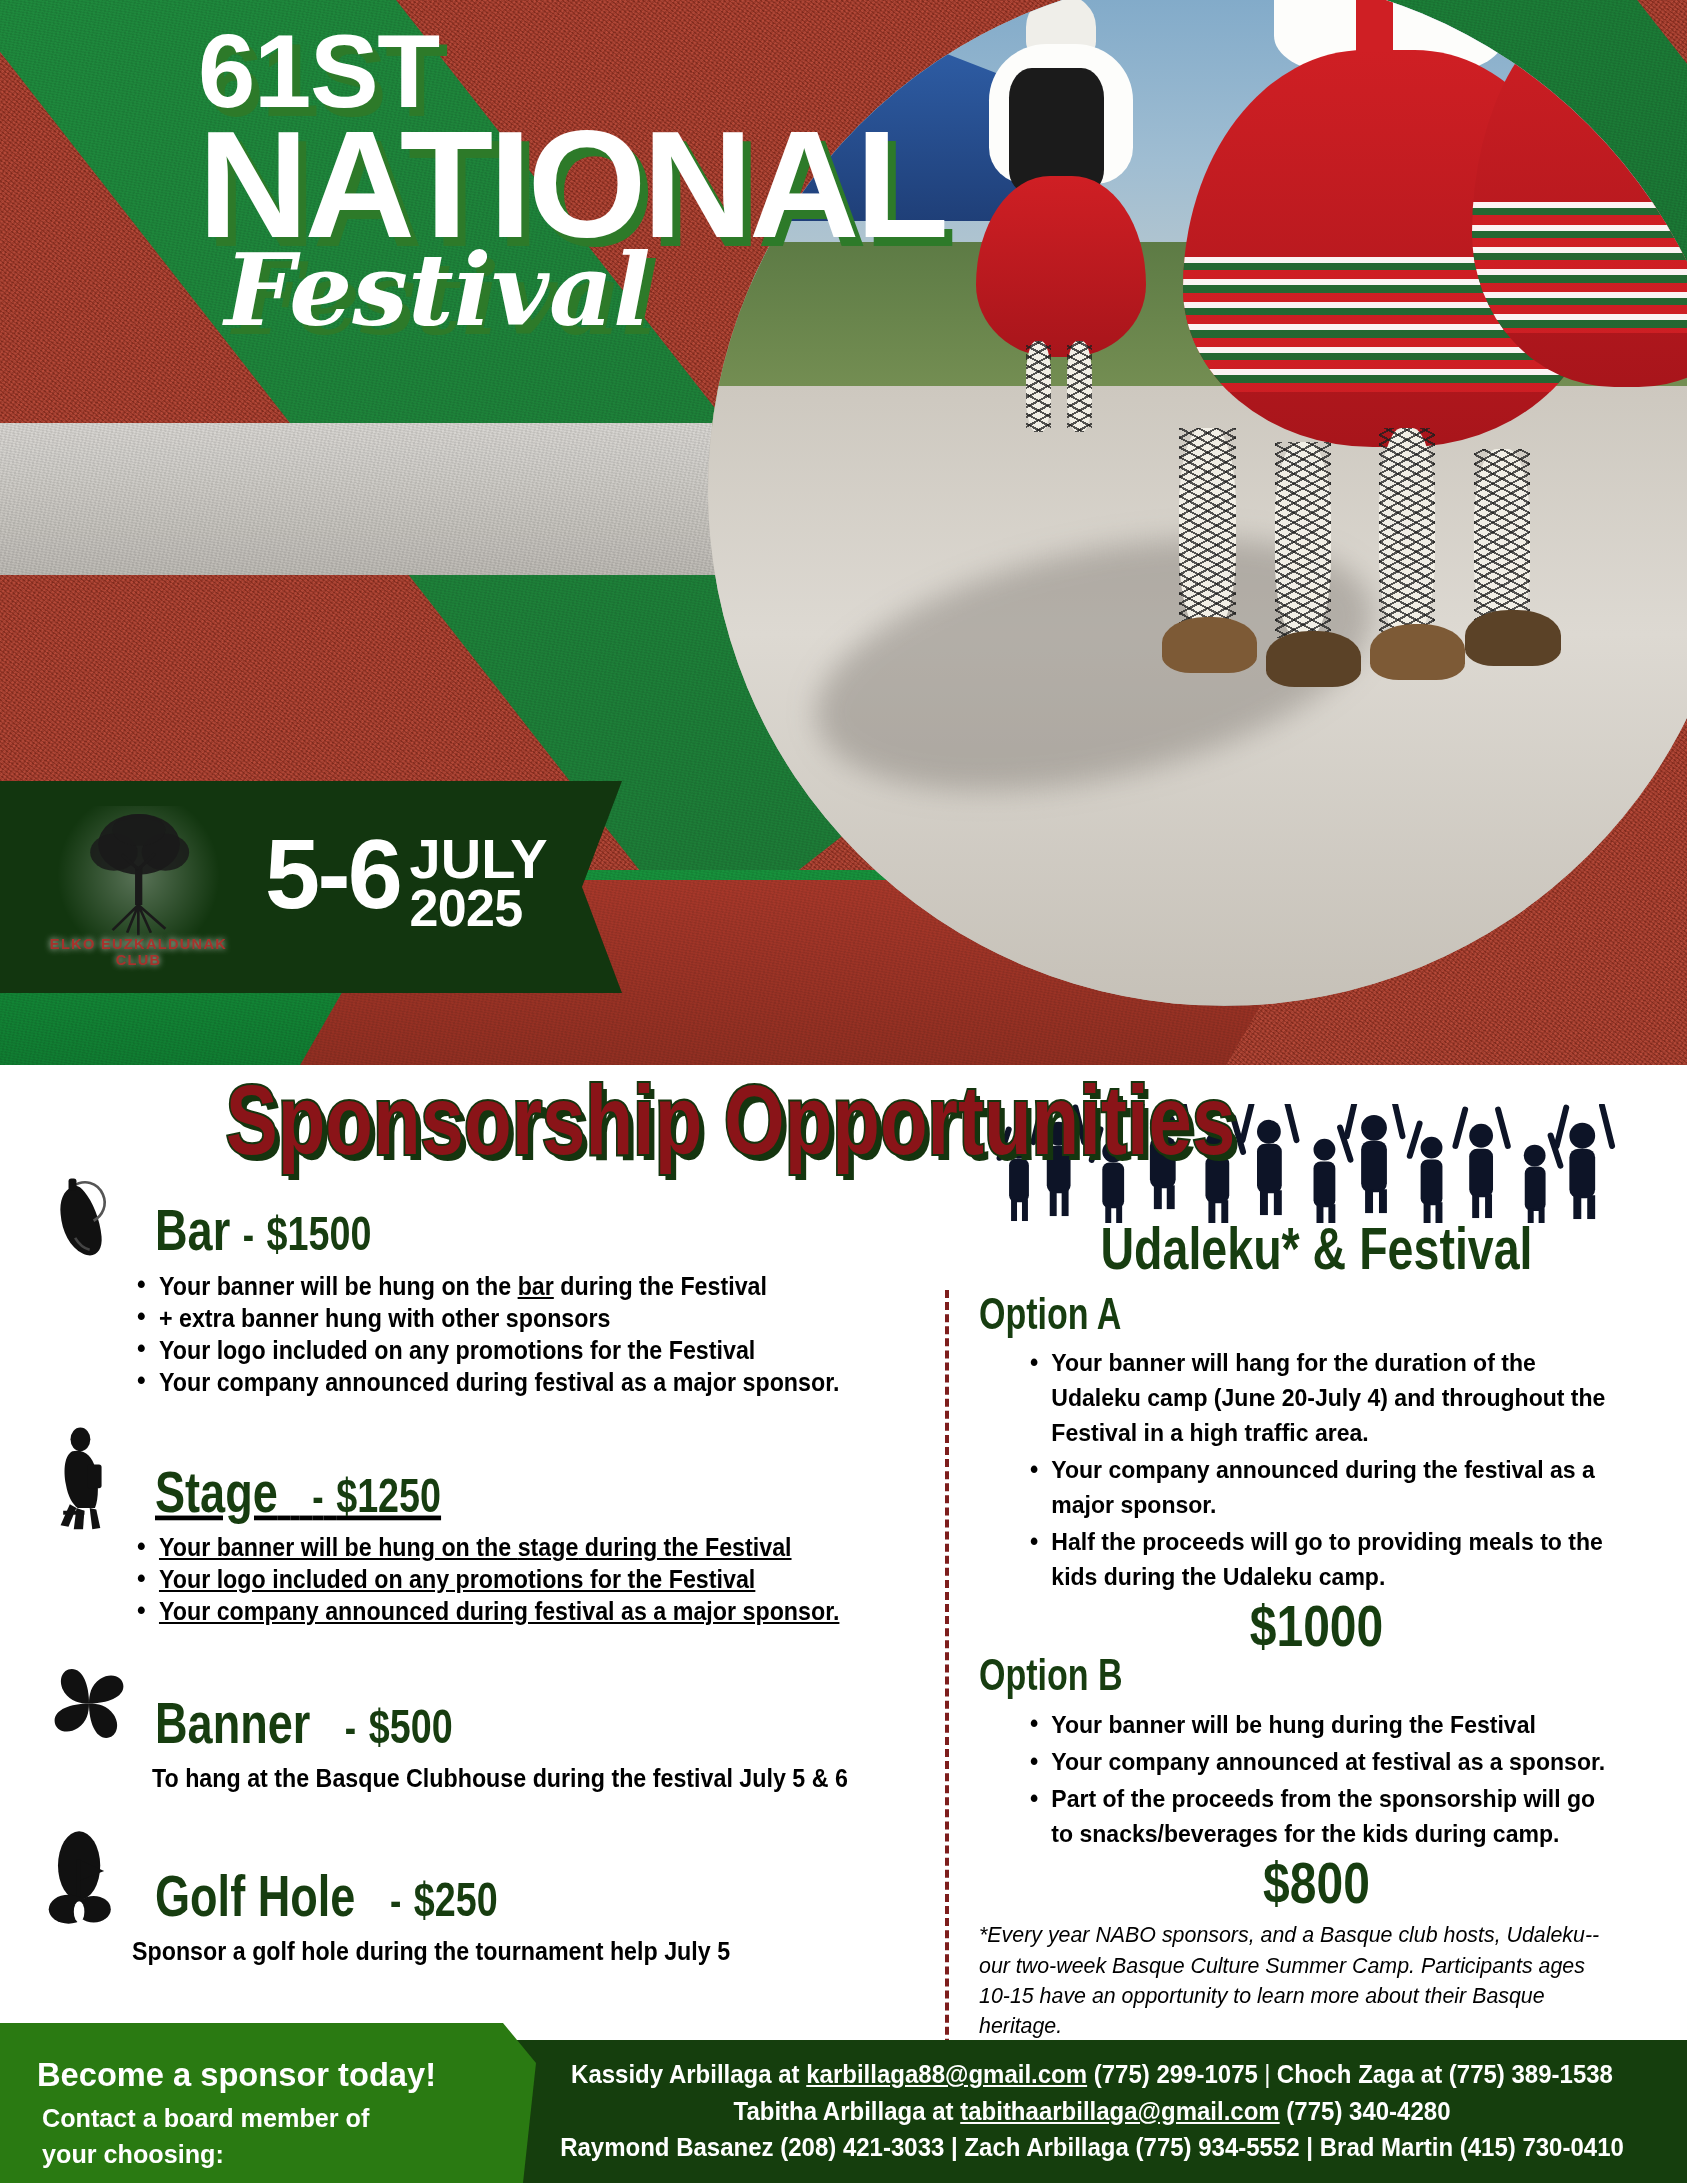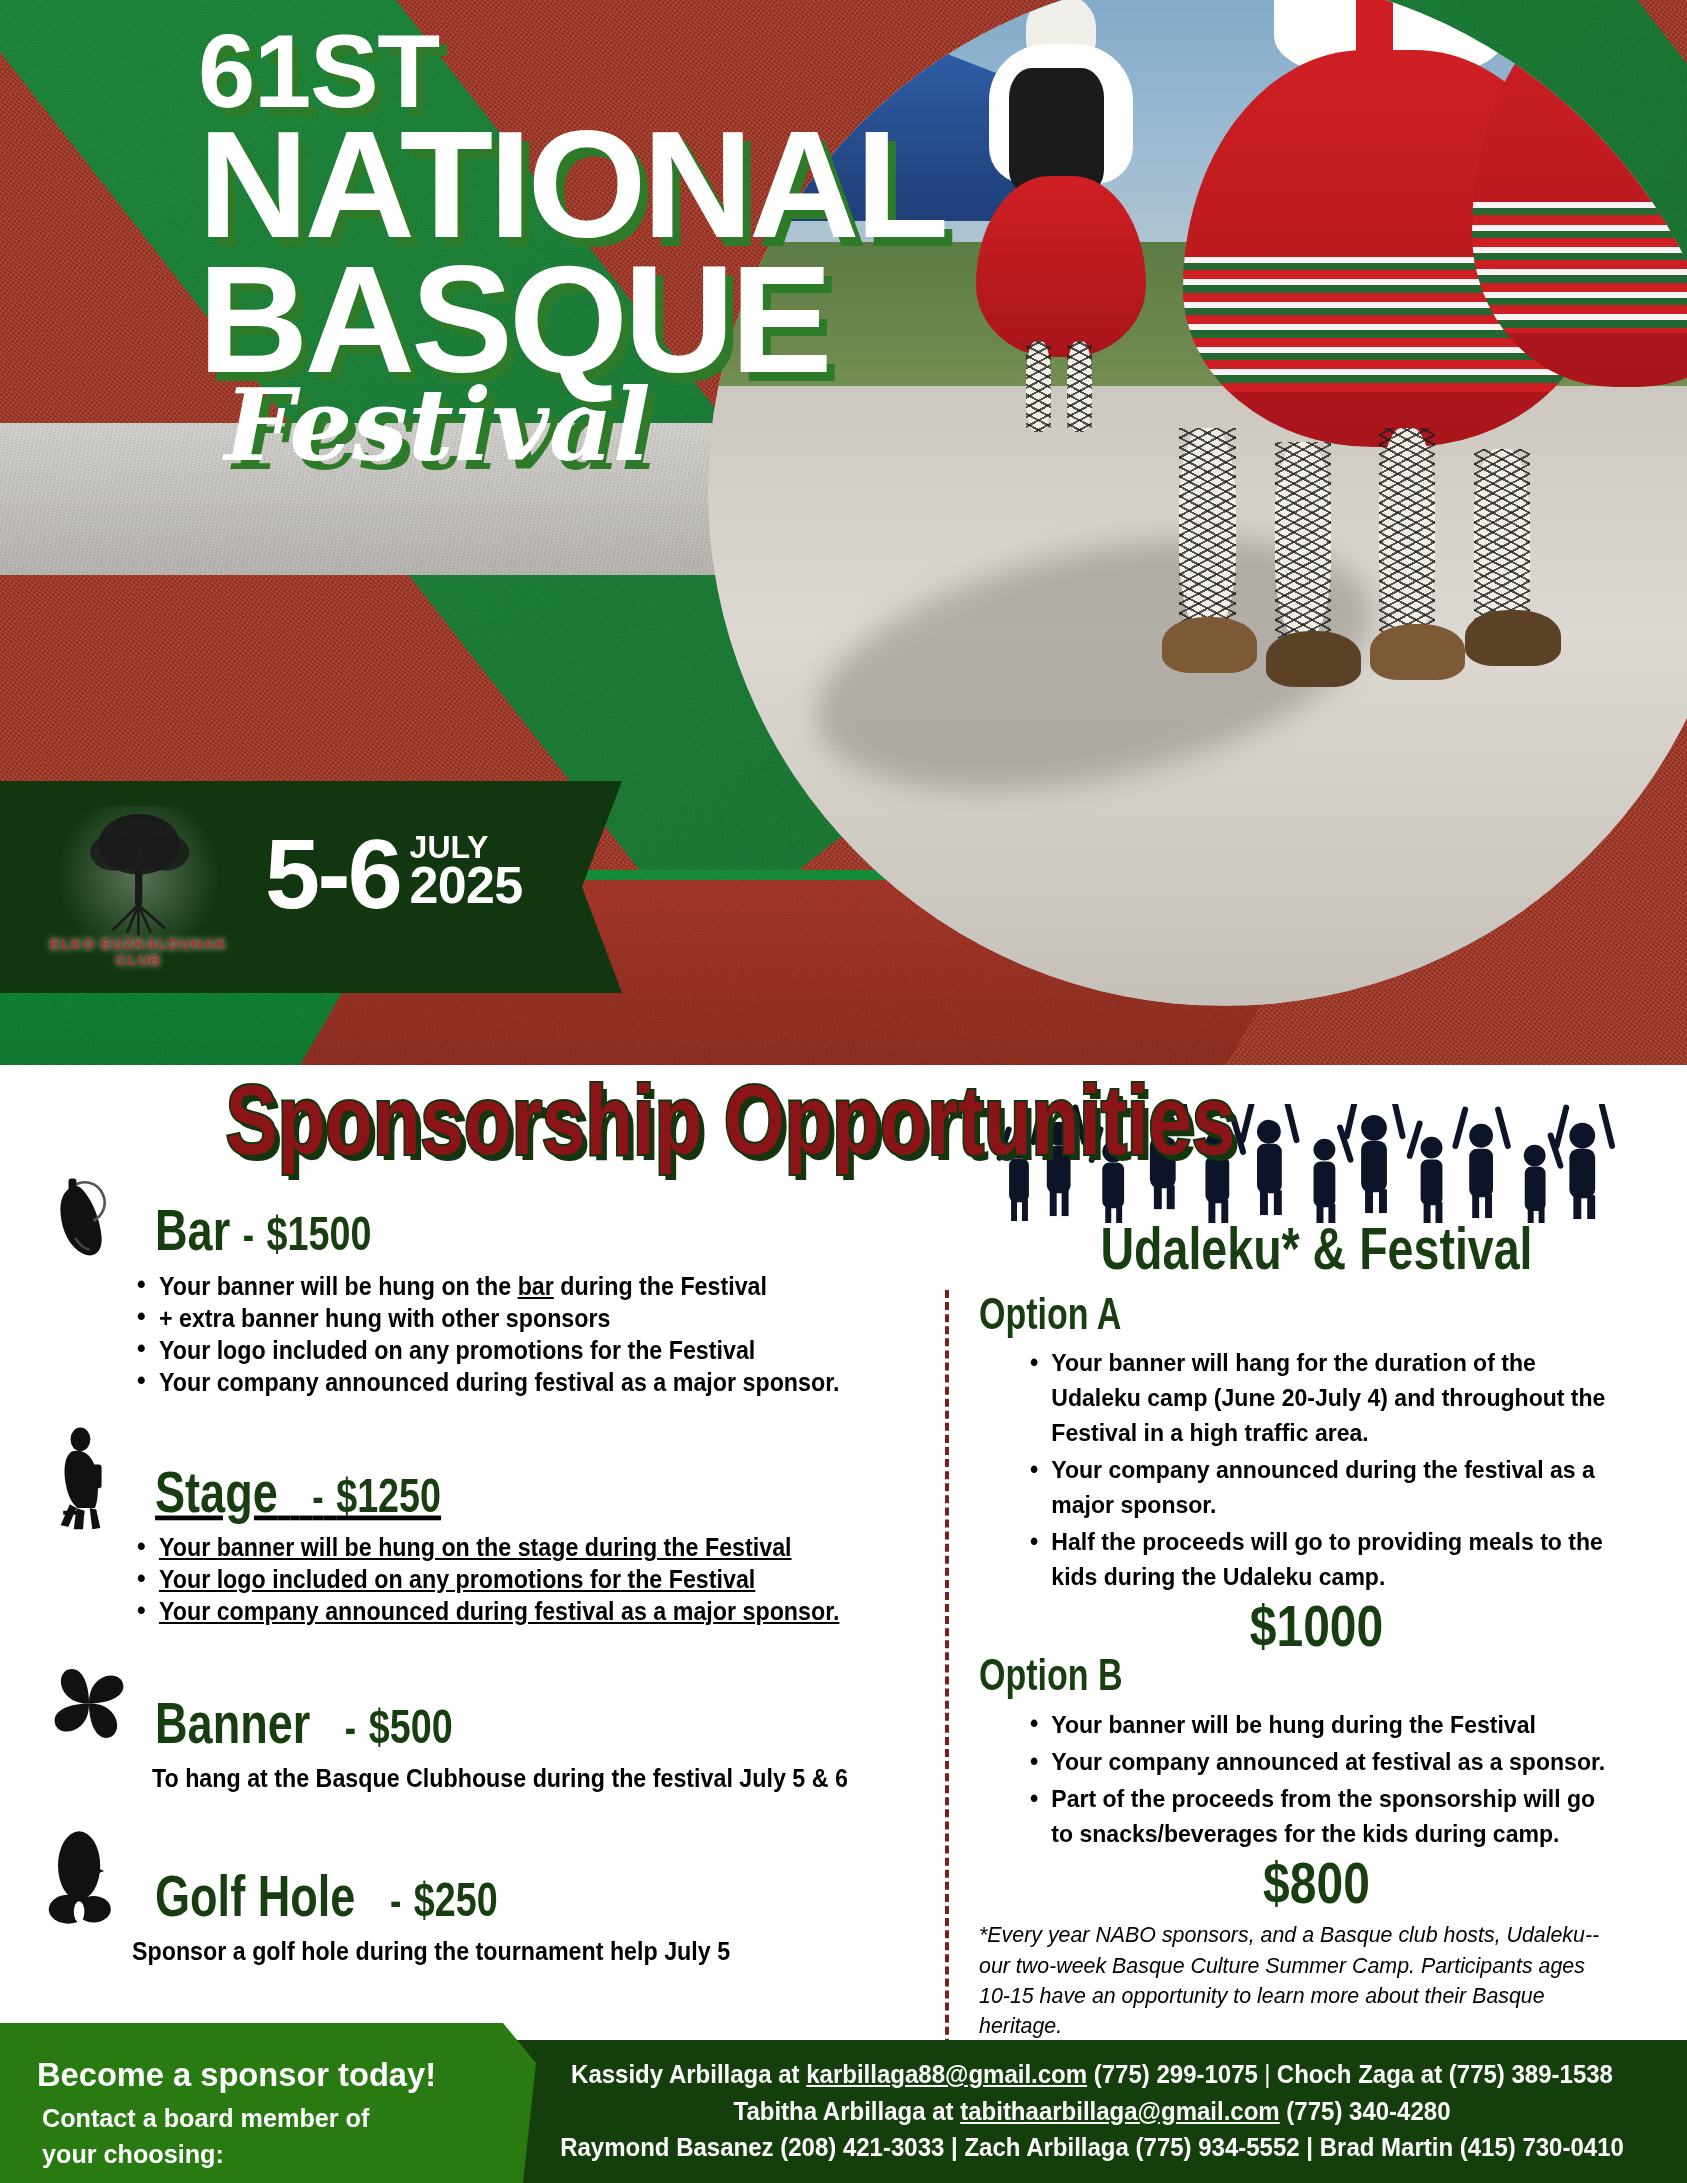--- a/index.html
+++ b/index.html
@@ -172,21 +172,21 @@
   }
   .date-block {
     position:absolute; left:265px; top:48px;
     display:flex; align-items:flex-start; color:#fff;
   }
   .date-days {
     font-size:99px; font-weight:bold; line-height:.9;
     letter-spacing:-2.6px;
   }
   .date-my { margin-left:9.3px; margin-top:4px; line-height:.92; }
-  .date-month { font-size:32px; font-weight:bold; letter-spacing:0px; }
+  .date-month { font-size:56px; font-weight:bold; letter-spacing:0px; }
   .date-year { font-size:52px; font-weight:bold; letter-spacing:-0.7px; }
 
   
   .sponsor-head {
     position:absolute; left:0; top:1064px; width:1461px;
     text-align:center;
     z-index:8;
   }
   .sponsor-head h2 {
     display:inline-block;
@@ -373,21 +373,20 @@
       <div class="d-shoe" style="left:0;top:54%;width:22%;height:16%;"></div>
       <div class="d-shoe dark" style="left:24%;top:58%;width:22%;height:16%;"></div>
       <div class="d-shoe" style="left:48%;top:56%;width:22%;height:16%;"></div>
       <div class="d-shoe dark" style="left:70%;top:52%;width:22%;height:16%;"></div>
     </div>
   </div>
 
   <div class="hero-title">
     <div class="t-line t-61st">61ST</div>
     <div class="t-line t-national">NATIONAL</div>
-    <div class="t-line t-basque">BASQUE</div>
     <div class="t-festival">Festival</div>
   </div>
 
   <div class="date-ribbon">
     <div class="club-logo">
       <div class="glow"></div>
       <svg width="146" height="132" viewBox="0 0 220 200">
         <g fill="#1a1a1a">
           <ellipse cx="110" cy="58" rx="62" ry="46" opacity=".92"></ellipse>
           <ellipse cx="72" cy="70" rx="36" ry="28" opacity=".85"></ellipse>

